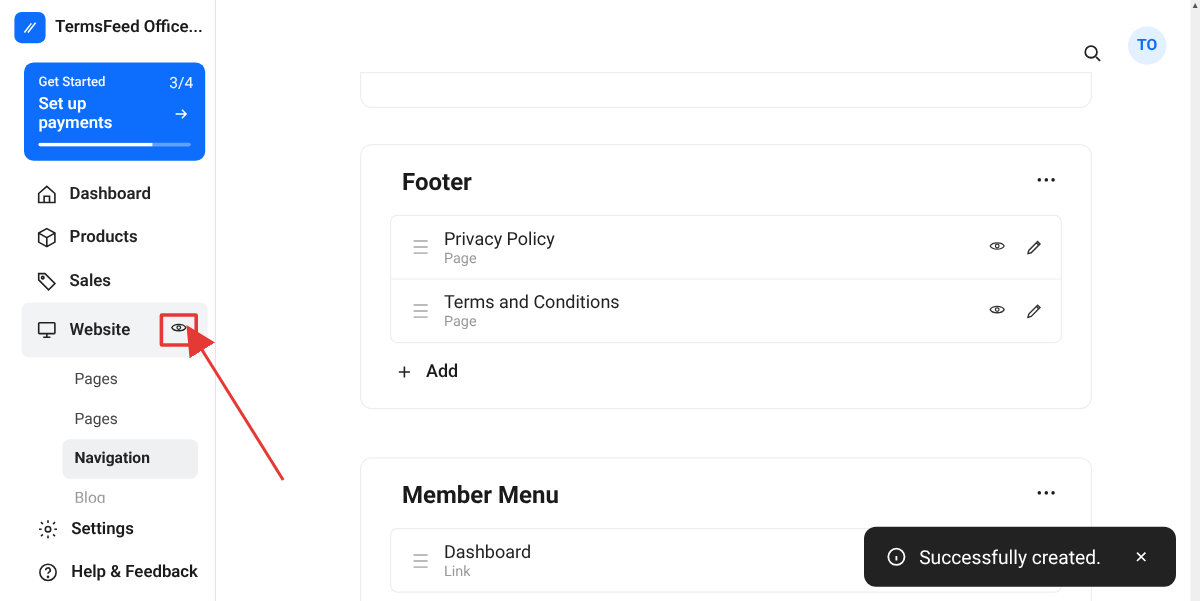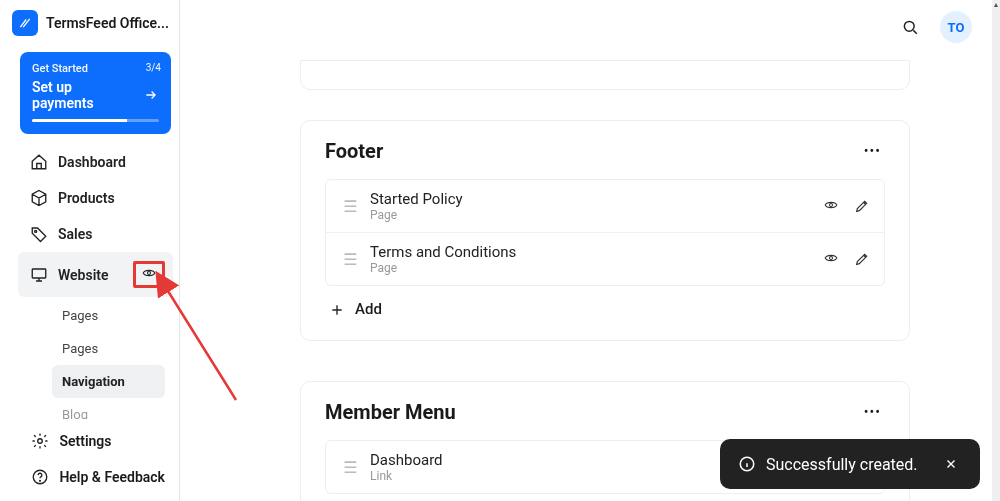--- a/index.html
+++ b/index.html
@@ -14,44 +14,44 @@
 
 .sidebar { width: 180px; height: 100%; border-right: 1px solid #e5e5e5; position: relative; display: flex; flex-direction: column; align-items: flex-end; }
 .brand { display: flex; align-items: center; gap: 8px; padding: 10px 10px 10px 10px; }
 .brand-logo { width: 26px; height: 26px; background: #0d6efd; border-radius: 6px; display: flex; align-items: center; justify-content: center; }
 .brand-logo svg { width: 14px; height: 14px; }
 .brand-title { font-size: 14px; font-weight: 600; white-space: nowrap; overflow: hidden; text-overflow: ellipsis; max-width: 130px; }
 .sidebar-scroll { flex: 1; overflow: hidden; position: relative; }
 .sidebar-scroll-inner { padding: 0 4px 0 16px; }
 .get-started-card { margin: 6px 4px 10px 4px; background: #0d6efd; color: #fff; border-radius: 8px; padding: 10px 12px 12px; position: relative; }
 .gs-top { font-size: 11px; font-weight: 500; opacity: .95; }
-.gs-count { font-size: 10px; position: absolute; right: 10px; top: 10px; opacity: .95; }
+.gs-count { font-size: 13px; position: absolute; right: 10px; top: 10px; opacity: .95; }
 .gs-main { font-size: 14px; font-weight: 600; margin-top: 4px; display: flex; align-items: center; gap: 6px; }
 .gs-arrow { display: inline-flex; }
 .gs-progress { margin-top: 8px; height: 3px; background: rgba(255,255,255,.35); border-radius: 2px; overflow: hidden; }
 .gs-progress .fill { height: 100%; width: 75%; background: #fff; }
 .nav-group { margin-bottom: 2px; }
 .nav-item { display: flex; align-items: center; gap: 10px; padding: 9px 12px; font-size: 14px; font-weight: 600; cursor: pointer; border-radius: 6px; margin: 0 2px; color: #222; }
 .nav-item.active { background: #f1f3f5; }
 .nav-item .spacer { flex: 1; }
 .eye-box { border: 3px solid #e53935; padding: 2px 4px; border-radius: 2px; margin-left: auto; margin-right: -4px; }
 .sub-list { padding: 2px 0 4px 30px; }
 .sub-item { font-size: 13px; padding: 9px 10px; border-radius: 6px; cursor: pointer; color: #444; margin: 0 10px 0 6px; }
 .sub-item.active { background: #eef0f2; font-weight: 700; color: #222; }
 .sidebar-footer { padding: 4px 2px 6px; }
 .footer-item { display: flex; align-items: center; gap: 10px; padding: 9px 12px; font-size: 14px; font-weight: 600; cursor: pointer; }
 
 .main { flex: 1; position: relative; overflow: hidden; }
-.topbar { position: absolute; top: 0; right: 0; height: 54px; display: flex; align-items: center; gap: 20px; padding-right: 28px; }
+.topbar { position: absolute; top: 0; right: 0; height: 54px; display: flex; align-items: flex-end; gap: 20px; padding-right: 28px; }
 .search-icon { width: 20px; height: 20px; display: flex; align-items: center; justify-content: center; cursor: pointer; }
 .avatar { width: 32px; height: 32px; border-radius: 50%; background: #e3f0ff; color: #0d6efd; display: flex; align-items: center; justify-content: center; font-size: 13px; font-weight: 700; cursor: pointer; }
 .content { padding: 60px 90px 40px 120px; }
 .prev-card-stub { height: 30px; border: 1px solid #eee; border-radius: 0 0 10px 10px; margin: 0 0 30px 0; background: #fff; }
 .card { border: 1px solid #eee; border-radius: 10px; padding: 18px 24px 22px; margin-bottom: 40px; background: #fff; }
-.card-header { display: flex; align-items: flex-end; justify-content: space-between; margin-bottom: 16px; }
+.card-header { display: flex; align-items: flex-end; justify-content: space-between; margin-bottom: 16px; margin-left: 10px; }
 .card-title { font-size: 20px; font-weight: 700; }
 .menu-icon { cursor: pointer; padding: 4px; letter-spacing: 1px; font-size: 14px; }
 .list-box { border: 1px solid #eee; border-radius: 6px; }
 .list-row { display: flex; align-items: center; padding: 10px 14px; border-bottom: 1px solid #f0f0f0; gap: 12px; }
 .list-row:last-child { border-bottom: none; }
 .drag-handle { color: #bbb; cursor: grab; font-size: 16px; letter-spacing: -3px; width: 18px; text-align: center; }
 .row-main { flex: 1; }
 .row-title { font-size: 15px; color: #222; }
 .row-sub { font-size: 12px; color: #999; margin-top: 0; }
 .row-actions { display: flex; gap: 14px; color: #555; }
@@ -193,21 +193,21 @@
 
       <section class="card">
         <div class="card-header">
           <div class="card-title">Footer</div>
           <div class="menu-icon">•••</div>
         </div>
         <div class="list-box">
           <div class="list-row">
             <span class="drag-handle">☰</span>
             <div class="row-main">
-              <div class="row-title">Started Policy</div>
+              <div class="row-title">Privacy Policy</div>
               <div class="row-sub">Page</div>
             </div>
             <div class="row-actions">
               <span>
                   <svg width="18" height="14" viewBox="0 0 24 24" fill="none" stroke="#333" stroke-width="1.8">
                     <path d="M2 12 C5 6 19 6 22 12 C19 18 5 18 2 12 Z"></path>
                     <circle cx="12" cy="12" r="2.6"></circle>
                   </svg>
                 </span>
               <span>

